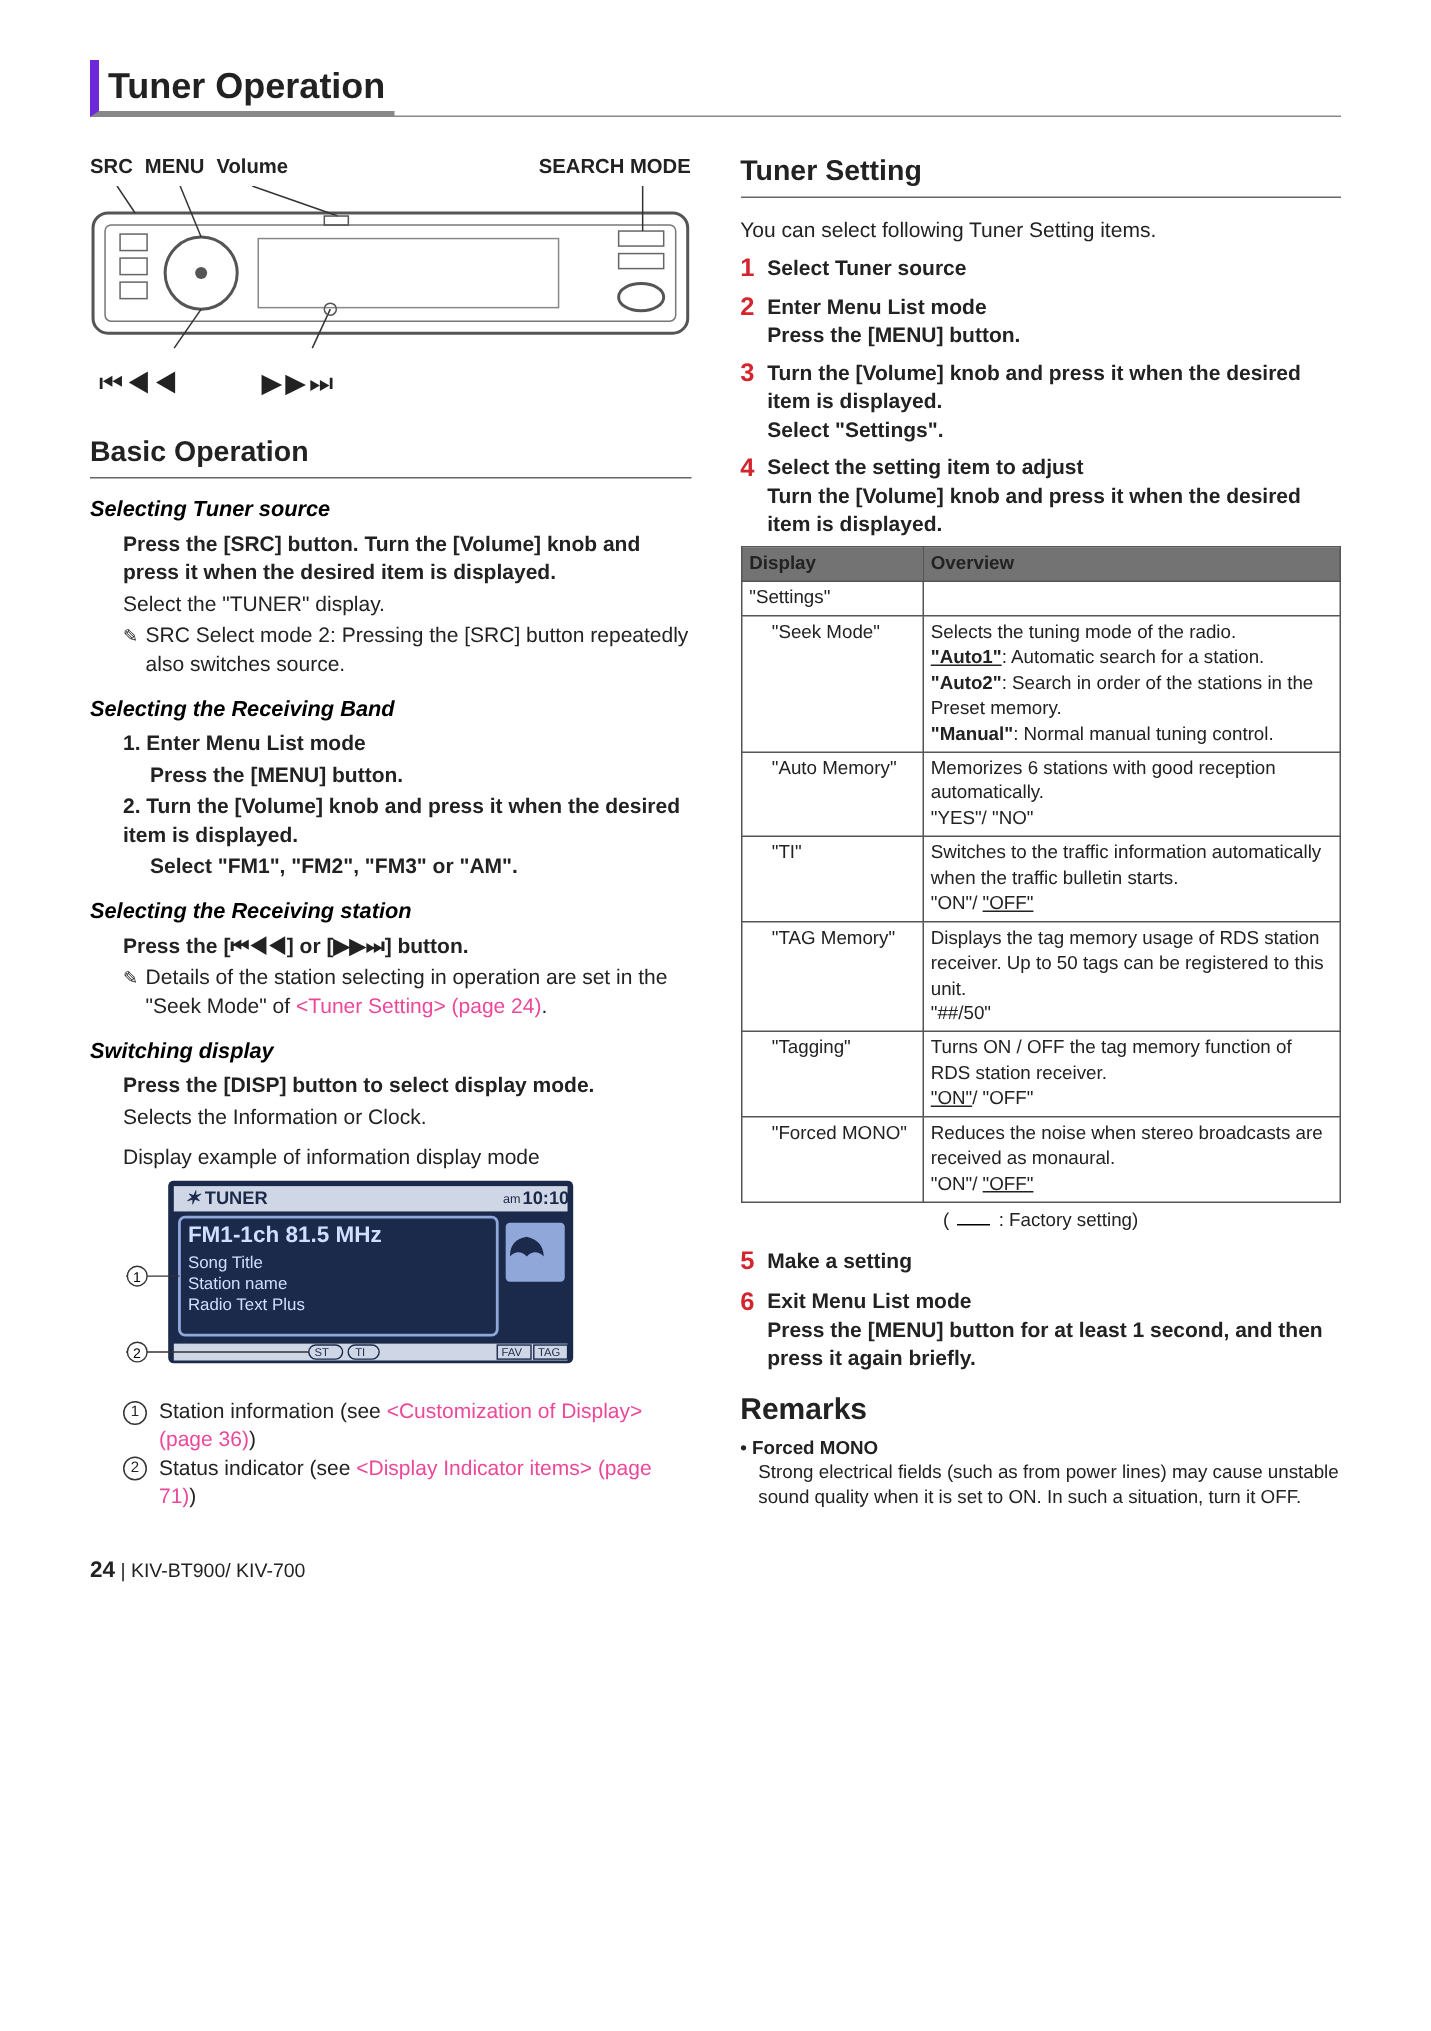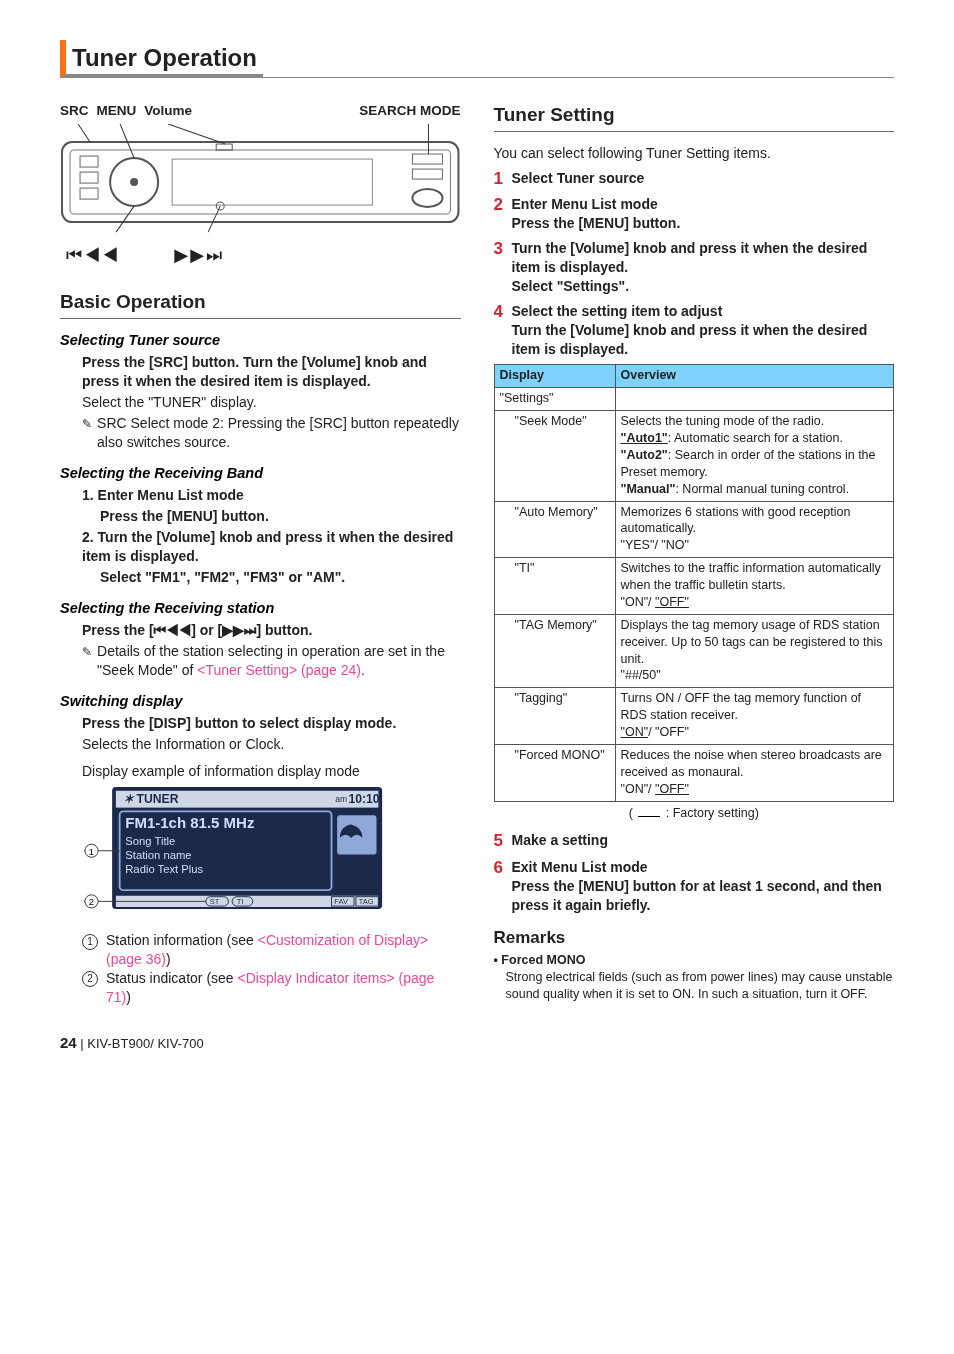--- a/index.html
+++ b/index.html
@@ -10,21 +10,21 @@
     padding: 40px 60px 20px 60px;
     width: 954px;
     box-sizing: border-box;
     line-height: 1.35;
   }
   .title-border {
     border-bottom: 1px solid #888;
     display: flex;
   }
   .title-inner {
-    border-left: 6px solid #f97316;
+    border-left: 6px solid #6d28d9;
     border-bottom: 4px solid #888;
     padding: 2px 6px 0 6px;
     font-size: 24px;
     font-weight: bold;
     margin-bottom: -1px;
   }
   .columns {
     display: flex;
     gap: 33px;
     margin-top: 24px;
@@ -95,41 +95,41 @@
     font-size: 12.5px;
     margin-top:6px;
   }
   table.settings th, table.settings td {
     border: 1px solid #555;
     padding: 2px 5px 3px 5px;
     vertical-align: top;
     text-align:left;
   }
   table.settings th {
-    background: #7dd3fc;
+    background: #737373;
     font-weight:bold;
   }
   .display-col { width: 110px; }
   .settings-row td { padding-left: 5px; }
   .settings-row td:first-child { padding-left: 5px; color:#222;}
   .uline { text-decoration: underline; }
   .factory-legend {
     font-size: 12.5px;
     text-align: center;
     margin: 3px 0 10px 0;
   }
   .factory-legend .ul-box {
     display:inline-block;
     width:22px;
     border-bottom:1px solid #000;
     vertical-align:baseline;
     margin:0 2px;
   }
   h4.remarks-title {
-    font-size: 17px;
+    font-size: 20px;
     font-weight: bold;
     margin: 12px 0 3px 0;
   }
   .remark-item {
     font-size: 12.5px;
     margin: 2px 0 6px 0;
   }
   .remark-item .bullet-title {
     font-weight: bold;
   }

